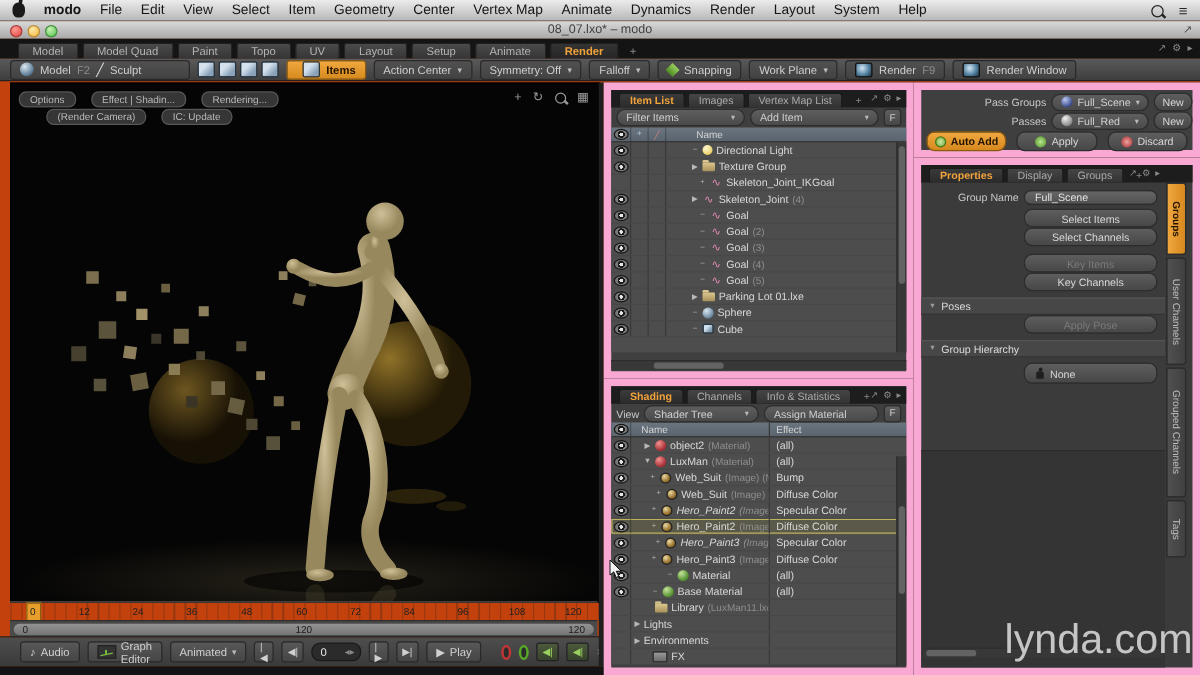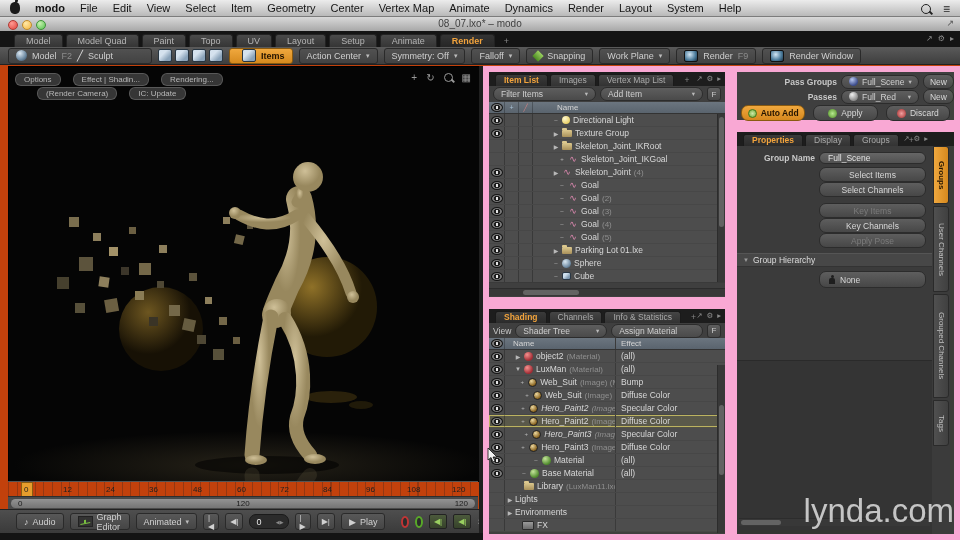--- a/index.html
+++ b/index.html
@@ -116,21 +116,21 @@
   .ic-matr{width:9px;height:9px;border-radius:50%;background:radial-gradient(circle at 35% 30%,#f4918f,#a02a32 70%);}
   .ic-matg{width:9px;height:9px;border-radius:50%;background:radial-gradient(circle at 35% 30%,#c4e49a,#4f8a2c 70%);}
   .ic-img{width:9px;height:9px;border-radius:50%;background:radial-gradient(circle at 35% 30%,#ecd8a0,#8a6420 70%);border:1px solid #222;box-sizing:border-box;}
   .ic-fx{width:10px;height:7px;background:linear-gradient(#9a9a9a,#6a6a6a);border:1px solid #2c2c2c;border-radius:1px;}
   .vscr{position:absolute;width:7px;background:#383838;border-left:1px solid #2c2c2c;}
   .thumb{position:absolute;left:1px;width:5px;background:#636363;border-radius:3px;}
   .hscr{position:absolute;height:7px;background:#383838;border-top:1px solid #2c2c2c;}
   .hthumb{position:absolute;top:1px;height:5px;background:#636363;border-radius:3px;}
   
   .prow{display:flex;align-items:center;height:15px;font-size:8.5px;color:#c8c8c8;gap:4px;}
-  .plab{width:100px;text-align:right;flex:none;font-weight:bold;}
+  .plab{width:100px;text-align:right;flex:none;}
   .pbtn{height:13px;border-radius:7px;background:linear-gradient(#5e5e5e,#474747);border:1px solid #2c2c2c;
         color:#d8d8d8;font-size:8.5px;display:flex;align-items:center;justify-content:center;gap:4px;}
   .pbtn.dis{color:#7b7b7b;}
   .field{height:12px;border-radius:7px;background:linear-gradient(#666,#515151);border:1px solid #2c2c2c;color:#e2e2e2;
          font-size:8.5px;display:flex;align-items:center;padding:0 8px;box-sizing:border-box;}
   .sect{height:12px;display:flex;align-items:center;gap:4px;font-size:8.5px;color:#dcdcdc;background:#474747;
         border-top:1px solid #555;border-bottom:1px solid #333;padding-left:6px;}
   .sect .tri{font-size:6px;color:#999;}
   .icball-b{width:9px;height:9px;border-radius:50%;background:radial-gradient(circle at 35% 30%,#b8c8f0,#3a4a8a 70%);flex:none;}
   .icball-w{width:9px;height:9px;border-radius:50%;background:radial-gradient(circle at 35% 30%,#f0f0f0,#8a8a8a 70%);flex:none;}
@@ -451,29 +451,20 @@
           <span class="ncell"></span>
         <span style="width:18px"></span>
           <span class="arw">▶</span>
         <span class="ic ic-folder"></span>
         <span class="nm">Texture Group</span>
       </div>
       <div class="row">
         <span class="ecell"></span>
           <span class="ncell"></span>
           <span class="ncell"></span>
-        <span style="width:18px"></span>
-          <span class="arw">▶</span>
-        <span class="ic ic-folder"></span>
-        <span class="nm">Skeleton_Joint_IKRoot</span>
-      </div>
-      <div class="row">
-        <span class="ecell"></span>
-          <span class="ncell"></span>
-          <span class="ncell"></span>
         <span style="width:24px"></span>
           <span class="arw">+</span>
         <span class="ic ic-wave">∿</span>
         <span class="nm">Skeleton_Joint_IKGoal</span>
       </div>
       <div class="row">
         <span class="ecell">
             <span class="eye"></span>
           </span>
           <span class="ncell"></span>
@@ -848,20 +839,24 @@
         <span class="pbtn" style="flex:1;margin-right:6px">Select Channels</span>
         </div>
       <div class="prow" style="margin-top:6px">
           <span class="plab" style="width:78px"></span>
         <span class="pbtn dis" style="flex:1;margin-right:6px">Key Items</span>
         </div>
       <div class="prow">
           <span class="plab" style="width:78px"></span>
         <span class="pbtn" style="flex:1;margin-right:6px">Key Channels</span>
         </div>
+      <div class="sect" style="margin-top:5px">
+        <span class="tri">▼</span>
+        <span>Poses</span>
+      </div>
       <div class="prow">
           <span class="plab" style="width:78px"></span>
         <span class="pbtn dis" style="flex:1;margin-right:6px">Apply Pose</span>
         </div>
       <div class="sect" style="margin-top:5px">
         <span class="tri">▼</span>
         <span>Group Hierarchy</span>
       </div>
       <div class="prow" style="margin-top:4px;height:17px">
           <span class="plab" style="width:78px"></span>

